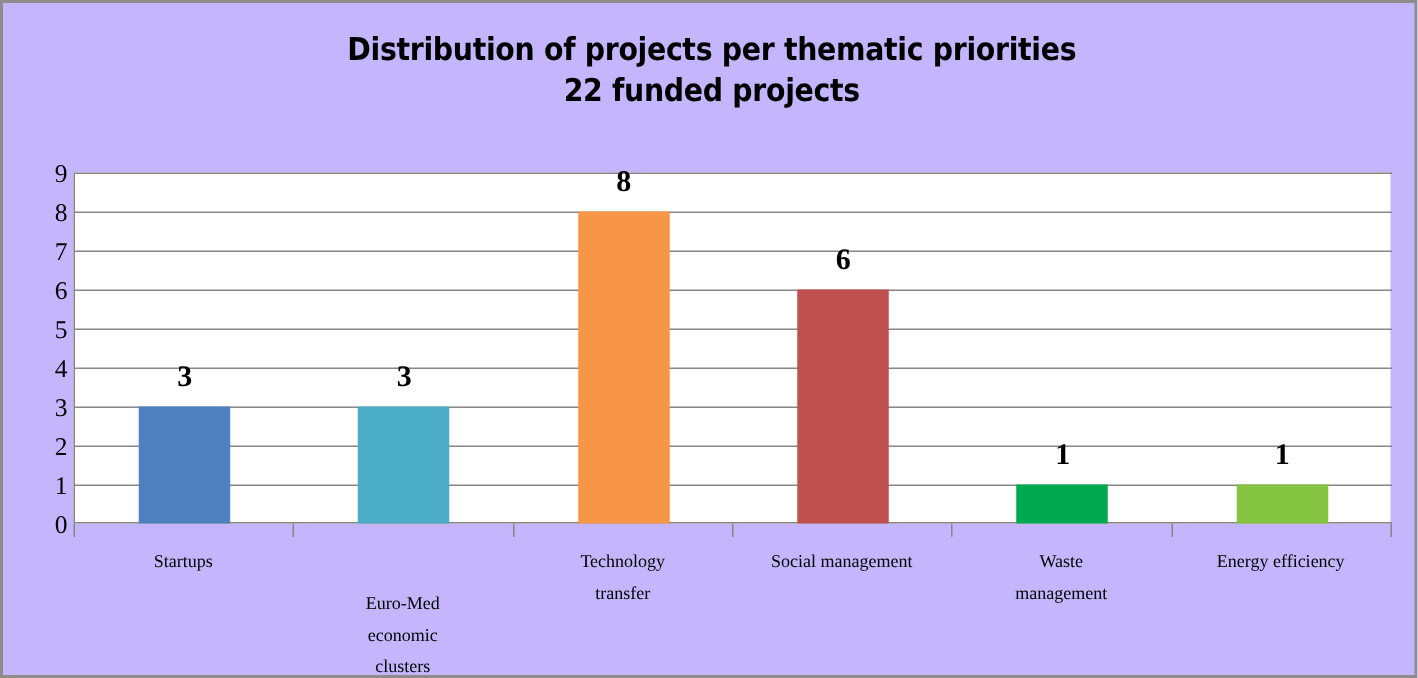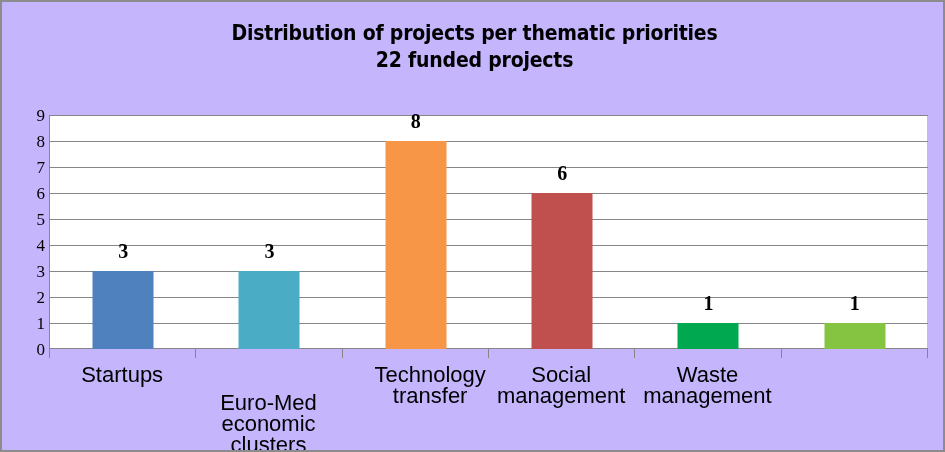--- a/index.html
+++ b/index.html
@@ -116,22 +116,22 @@
     width: 0;
     height: 9px;
     border-left: 1px solid #868686;
   }
 
   
   .cat-label {
     position: absolute;
     top: 362px;
     text-align: center;
-    font-family: Liberation Sans, sans-serif;
-    font-size: 22px;
+    font-family: Liberation Serif, serif;
+    font-size: 12px;
     line-height: 21px;
     color: #000000;
   }
   .cat-label span {
     display: block;
   }
 </style>
 </head>
 <body>
 
@@ -194,30 +194,33 @@
 
 <div class="cat-label" style="left: 47px; width: 146.333px;">
       <span>Startups</span>
     </div>
     <div class="cat-label" style="left: 193.333px; width: 146.333px; margin-top: 28px;">
       <span>Euro-Med</span>
       <span>economic</span>
       <span>clusters</span>
     </div>
     <div class="xtickmark" style="left: 193.333px;"></div>
-    <div class="cat-label" style="left: 355px; width: 146.333px;">
+    <div class="cat-label" style="left: 340px; width: 146.333px;">
       <span>Technology</span>
       <span>transfer</span>
     </div>
     <div class="xtickmark" style="left: 339.667px;"></div>
     <div class="cat-label" style="left: 486px; width: 146.333px;">
       <span>Social management</span>
     </div>
     <div class="xtickmark" style="left: 486px;"></div>
     <div class="cat-label" style="left: 632.333px; width: 146.333px;">
       <span>Waste</span>
       <span>management</span>
     </div>
     <div class="xtickmark" style="left: 632.333px;"></div>
+    <div class="cat-label" style="left: 778.667px; width: 146.333px;">
+      <span>Energy efficiency</span>
+    </div>
     <div class="xtickmark" style="left: 778.667px;"></div>
     <div class="xtickmark" style="left: 47px;"></div>
     <div class="xtickmark" style="left: 925px;"></div>
   </div>
 
 </body></html>

